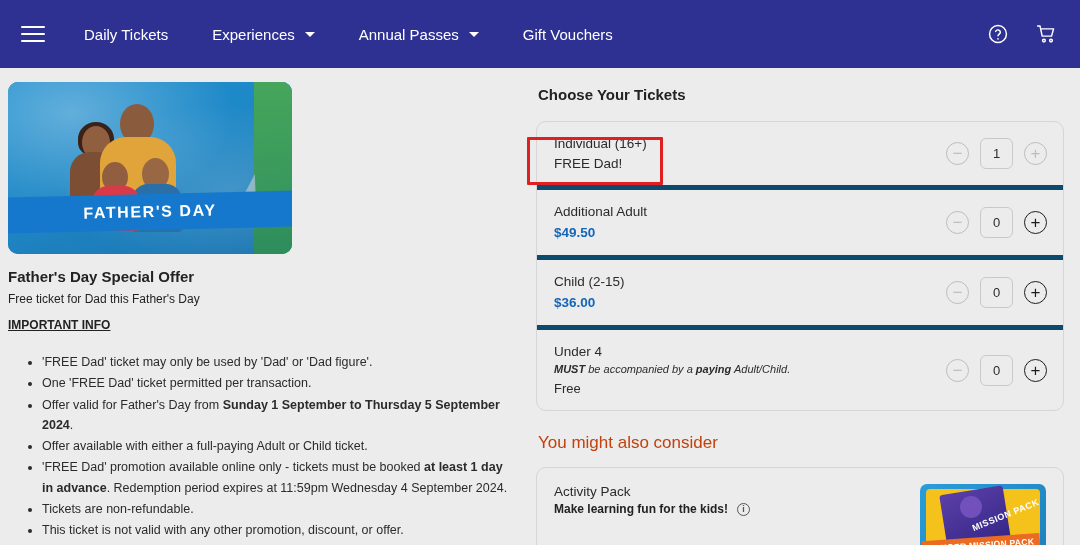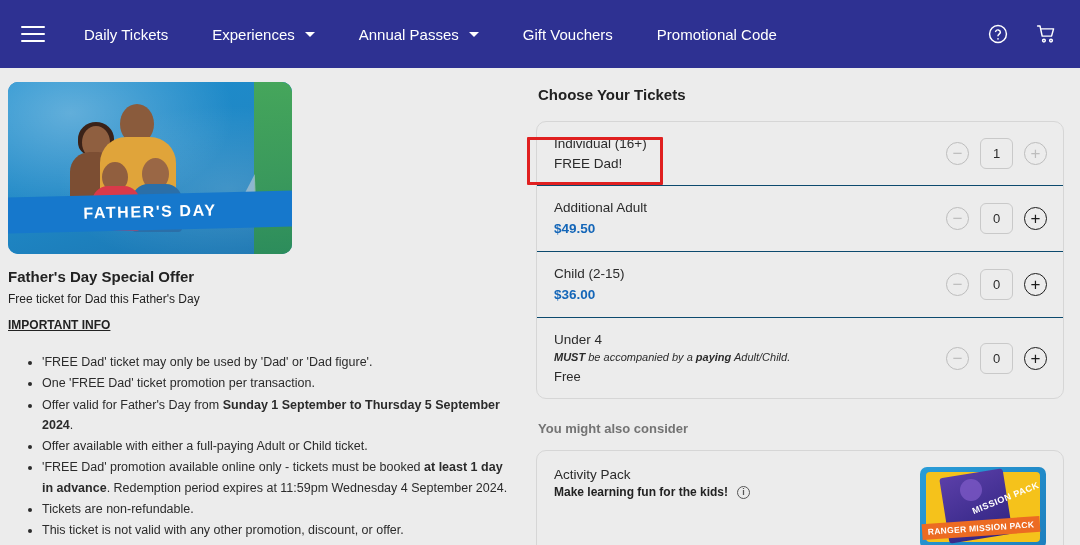--- a/index.html
+++ b/index.html
@@ -106,21 +106,21 @@
 
   
   .section-title { font-size: 15px; font-weight: bold; color: #222; margin: 2px 0 18px 2px; }
   .ticket-card {
     border: 1px solid #d6d6d6; border-radius: 10px;
     background: transparent; overflow: visible;
   }
   .ticket-row {
     display: flex; align-items: center; justify-content: space-between;
     padding: 12px 16px 12px 17px; min-height: 58px;
-    border-bottom: 1px solid #0c4a6e;
+    border-bottom: 5px solid #0c4a6e;
   }
   .ticket-row:last-child { border-bottom: none; }
   .t-name { font-size: 13.5px; color: #2b2b2b; line-height: 1.45; }
   .t-tag { font-size: 13.5px; color: #2b2b2b; line-height: 1.45; }
   .t-price { font-size: 13.5px; font-weight: bold; color: #1466b8; line-height: 1.5; margin-top: 1px; }
   .t-note { font-size: 11px; font-style: italic; color: #2b2b2b; line-height: 1.6; }
   .t-note b { font-weight: bold; font-style: italic; }
   .t-free { font-size: 13px; color: #2b2b2b; line-height: 1.5; }
   .stepper { display: flex; align-items: center; gap: 11px; flex-shrink: 0; }
   .circ-btn {
@@ -138,21 +138,21 @@
     font-size: 13px; color: #2b2b2b; background: transparent;
   }
 
   
   .annot-box {
     position: absolute; border: 3px solid #e02020;
     pointer-events: none; border-radius: 1px;
   }
 
   
-  .consider-title { font-size: 13px; font-weight: bold; color: #737373; margin: 22px 0 14px 2px; }
+  .consider-title { font-size: 17px; font-weight: normal; color: #c2410c; margin: 22px 0 14px 2px; }
   .consider-card {
     border: 1px solid #d6d6d6; border-radius: 10px;
     padding: 16px 17px; min-height: 90px;
     display: flex; align-items: flex-start; justify-content: space-between;
     position: relative;
   }
   .c-name { font-size: 13.5px; color: #2b2b2b; margin-bottom: 3px; }
   .c-sub { font-size: 12px; font-weight: bold; color: #222; display: flex; align-items: center; gap: 9px; }
   .thumb {
     width: 126px; height: 82px; border-radius: 7px; overflow: hidden;
@@ -207,23 +207,20 @@
     <div class="nav-item">
       <span>Experiences</span>
       <span class="caret"></span>
     </div>
     <div class="nav-item">
       <span>Annual Passes</span>
       <span class="caret"></span>
     </div>
     <div class="nav-item">
       <span>Gift Vouchers</span>
-    </div>
-    <div class="nav-item">
-      <span>Promotional Code</span>
     </div>
   </div>
 
   <div class="nav-right">
     <div class="icon-btn">
       <svg width="22" height="22" viewBox="0 0 24 24" fill="none" stroke="#ffffff" stroke-width="1.6">
         <circle cx="12" cy="12" r="9.2"></circle>
         <path d="M9.4 9.2a2.7 2.7 0 0 1 5.2.9c0 1.8-2.6 2.2-2.6 3.9" stroke-linecap="round"></path>
         <circle cx="12" cy="17.3" r="0.95" fill="#ffffff" stroke="none"></circle>
       </svg>
@@ -260,21 +257,21 @@
         <span>FATHER'S DAY</span>
       </div>
     </div>
 
     <div class="offer-title">Father's Day Special Offer</div>
     <div class="offer-sub">Free ticket for Dad this Father's Day</div>
     <div class="important-info">IMPORTANT INFO</div>
 
     <ul class="bullets" id="bullets">
         <li>'FREE Dad' ticket may only be used by 'Dad' or 'Dad figure'.</li>
-        <li>One 'FREE Dad' ticket promotion per transaction.</li>
+        <li>One 'FREE Dad' ticket permitted per transaction.</li>
         <li>Offer valid for Father's Day from <b>Sunday 1 September to Thursday 5 September 2024</b>.</li>
         <li>Offer available with either a full-paying Adult or Child ticket.</li>
         <li>'FREE Dad' promotion available online only - tickets must be booked <b>at least 1 day in advance</b>. Redemption period expires at 11:59pm Wednesday 4 September 2024.</li>
         <li>Tickets are non-refundable.</li>
         <li>This ticket is not valid with any other promotion, discount, or offer.</li>
       </ul>
   </div>
 
   <div class="right-col">
     <div class="section-title">Choose Your Tickets</div>

